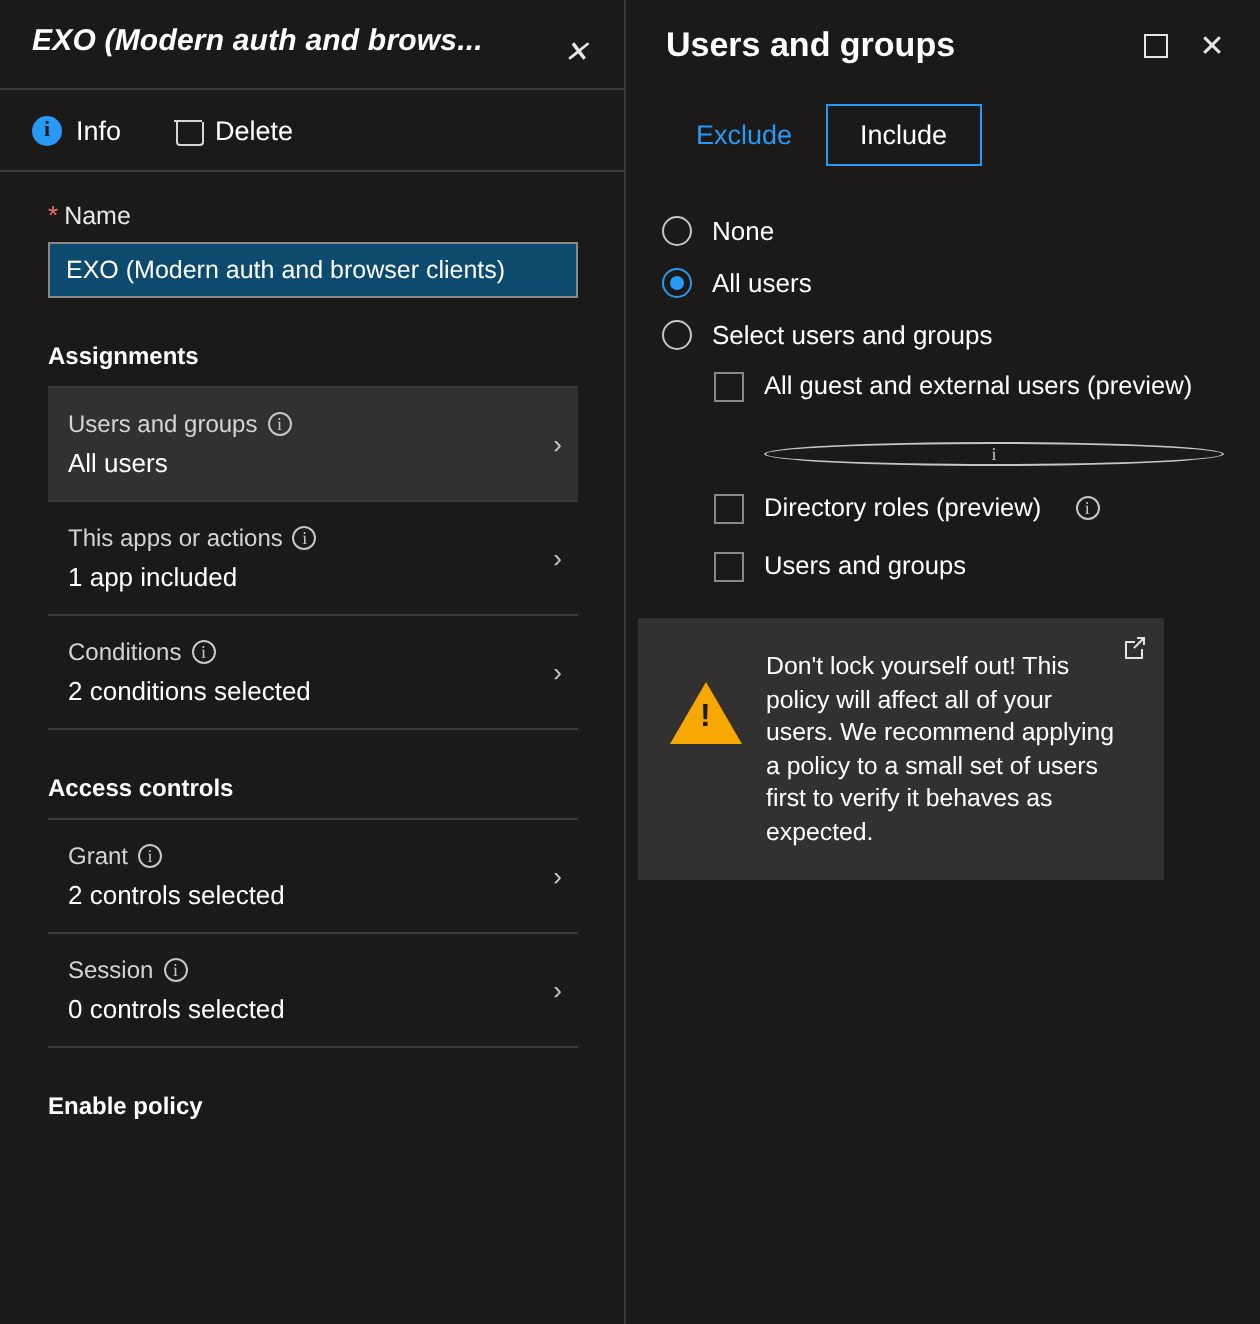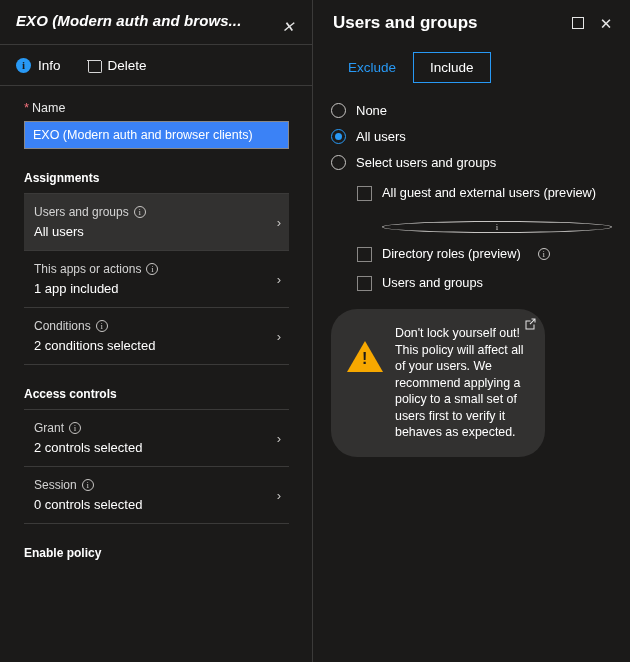--- a/index.html
+++ b/index.html
@@ -108,21 +108,21 @@
     color: #e8e8e8;
     margin-bottom: 6px;
     display: flex;
     align-items: center;
     gap: 3px;
   }
   .req-star { color: #f1707b; font-size: 13px; }
   .text-input {
     width: 265px;
     height: 28px;
-    background: #3b82f6;
+    background: #0c4a6e;
     border: 1px solid #8a8886;
     color: #ffffff;
     font-size: 12.5px;
     font-family: "Liberation Sans", sans-serif;
     padding: 0 8px;
     outline: none;
   }
   .section-title {
     font-size: 12px;
     font-weight: 600;
@@ -231,21 +231,21 @@
   }
   .tab.active {
     color: #ffffff;
     border: 1px solid #2899f5;
   }
   .radio-list {
     padding: 14px 18px 0 18px;
   }
   .radio-row {
     display: flex;
-    align-items: center;
+    align-items: flex-end;
     gap: 10px;
     height: 26px;
     cursor: pointer;
   }
   .radio {
     width: 15px; height: 15px;
     border-radius: 50%;
     border: 1.3px solid #c8c6c4;
     background: transparent;
     flex: none;
@@ -287,28 +287,27 @@
     display: flex;
     flex-wrap: wrap;
     align-items: center;
     gap: 17px;
   }
   .check-sub {
     width: 100%;
     margin-top: 3px;
   }
   .warn-box {
-    margin: 18px 18px 0 18px;
+    margin: 18px 18px 0 6px;
     background: #323130;
     display: flex;
     gap: 12px;
     padding: 16px 14px 16px 16px;
     position: relative;
-    width: 214px;
-    border-radius: 26px;
+    width: 263px;
   }
   .warn-icon {
     width: 0; height: 0;
     border-left: 18px solid transparent;
     border-right: 18px solid transparent;
     border-bottom: 31px solid #f7a800;
     position: relative;
     flex: none;
     margin-top: 16px;
   }

